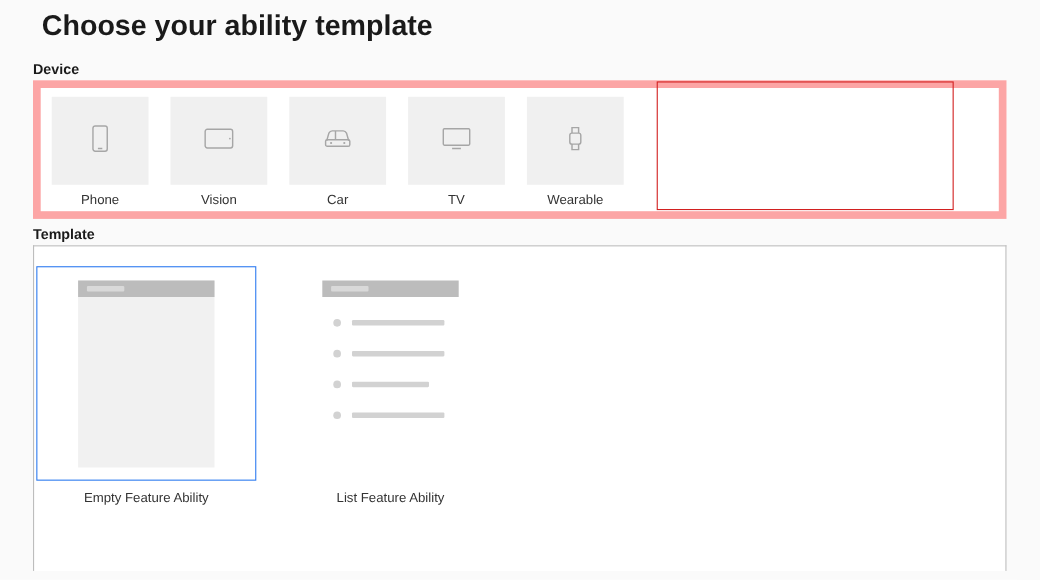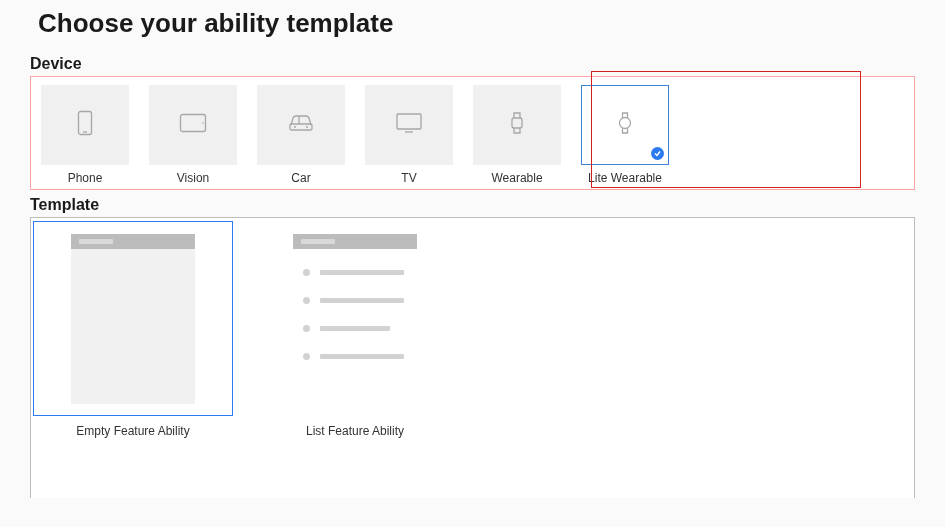--- a/index.html
+++ b/index.html
@@ -12,28 +12,28 @@
       color: #222;
     }
     .page-title {
       font-size: 26px;
       font-weight: 700;
       color: #1a1a1a;
       margin-bottom: 16px;
       margin-left: 8px;
     }
     .section-label {
-      font-size: 16px;
+      font-size: 13px;
       font-weight: 700;
       color: #1a1a1a;
       margin-bottom: 3px;
     }
     .device-panel {
       background: #fff;
-      border: 1px solid #fca5a5;
+      border: 7px solid #fca5a5;
       padding: 6px 10px 4px 10px;
       display: flex;
       gap: 20px;
       margin-bottom: 6px;
     }
     .device-item {
       display: flex;
       flex-direction: column;
       align-items: center;
       cursor: pointer;
@@ -75,21 +75,21 @@
     .check-badge svg { display:block; }
     .highlight-box {
       position: absolute;
       border: 1px solid #d22020;
       pointer-events: none;
     }
     .template-panel {
       background: #fff;
       border: 1px solid #bdbdbd;
       border-bottom: none;
-      padding: 1px 0 60px 0;
+      padding: 16px 0 60px 0;
       display: flex;
       gap: 18px;
     }
     .template-item {
       display: flex;
       flex-direction: column;
       align-items: center;
       cursor: pointer;
       padding: 2px 2px 0 2px;
     }
@@ -226,37 +226,20 @@
         <svg width="18" height="26">
             <rect x="4" y="8" width="10" height="10" rx="2" class="icon-stroke"></rect>
             <path d="M6 8 L6 3 L12 3 L12 8" class="icon-stroke"></path>
             <path d="M6 18 L6 23 L12 23 L12 18" class="icon-stroke"></path>
           </svg>
       </span>
     </div>
     <div class="device-caption">Wearable</div>
   </div>
 
-  <div class="device-item selected">
-    <div class="device-tile">
-      <span>
-        <svg width="18" height="26">
-            <circle cx="9" cy="13" r="5.5" class="icon-stroke"></circle>
-            <path d="M6.5 8 L6.5 3 L11.5 3 L11.5 8" class="icon-stroke"></path>
-            <path d="M6.5 18 L6.5 23 L11.5 23 L11.5 18" class="icon-stroke"></path>
-          </svg>
-      </span>
-      <span class="check-badge">
-        <svg width="9" height="9">
-            <path d="M2 4.5 L4 6.5 L7 2.5" stroke="#fff" stroke-width="1.4" fill="none"></path>
-          </svg>
-      </span>
-    </div>
-    <div class="device-caption">Lite Wearable</div>
-  </div>
 
 
   <div class="highlight-box" style="left:560px; top:-6px; width:270px; height:117px;"></div>
 </div>
 
 <div class="section-label">Template</div>
 
 <div class="template-panel">
 
   <div class="template-item selected">

